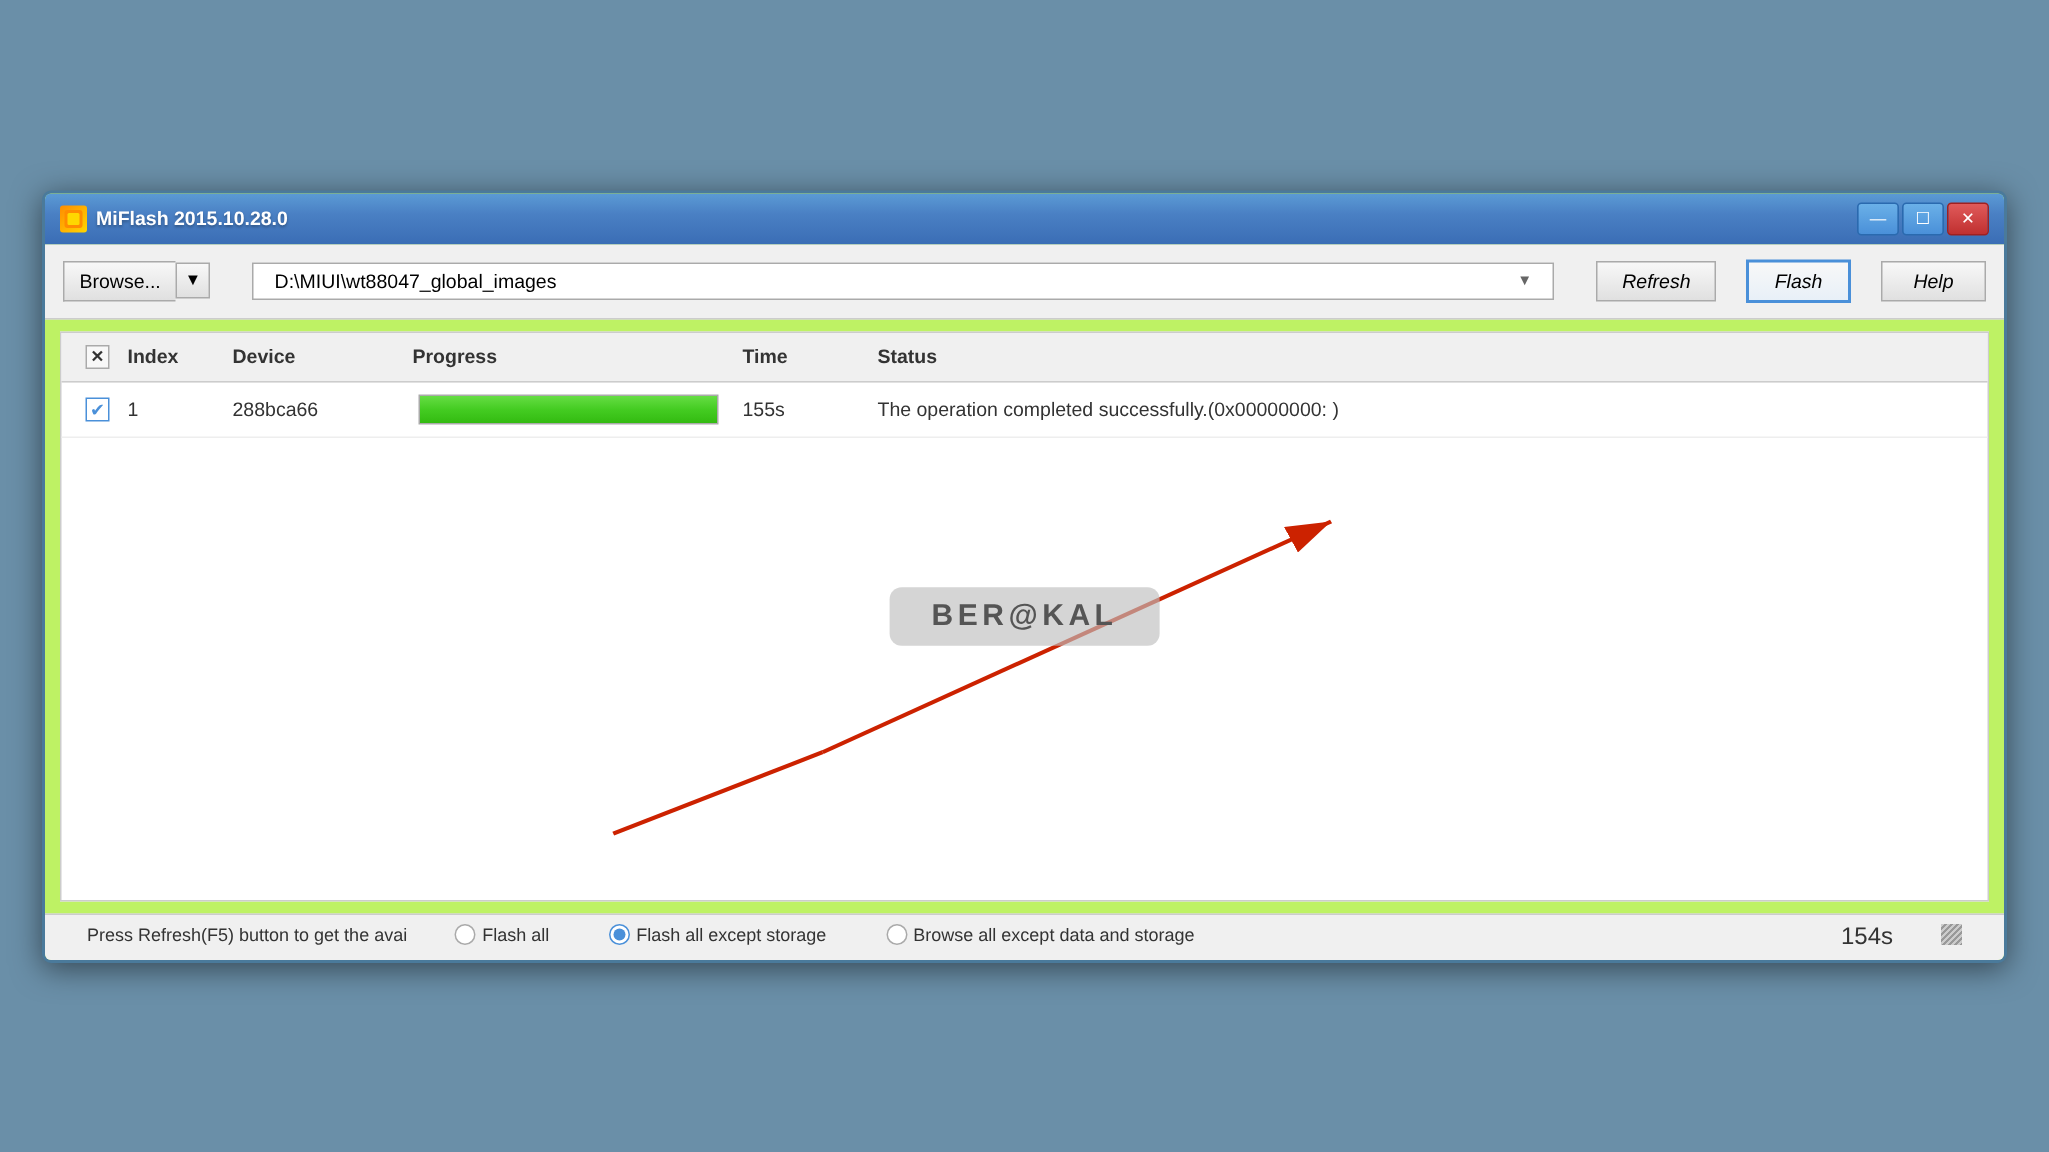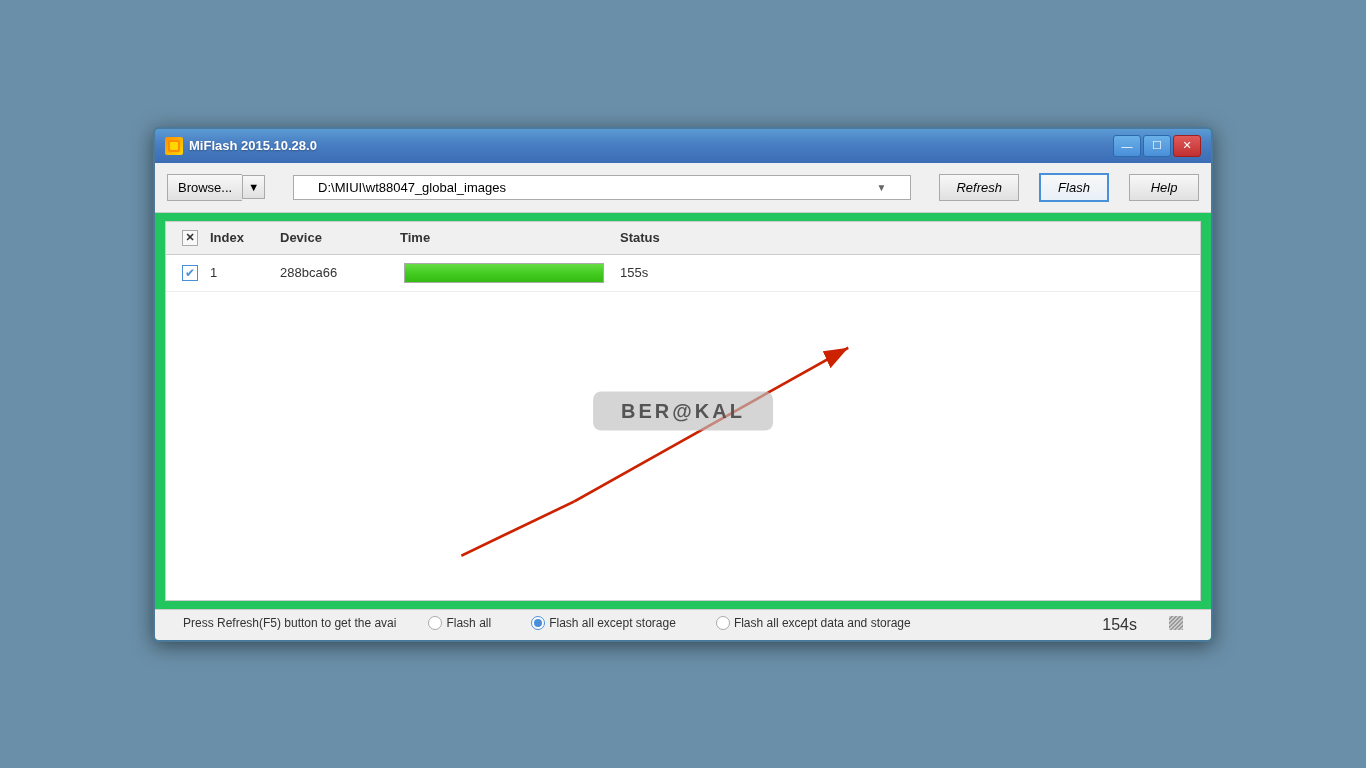--- a/index.html
+++ b/index.html
@@ -6,22 +6,22 @@
     body {
       background: #6a8fa8;
       display: flex;
       align-items: center;
       justify-content: center;
       min-height: 100vh;
       font-family: 'Segoe UI', Tahoma, sans-serif;
       font-size: 13px;
     }
     .window {
-      width: 1060px;
-      background: #22c55e;
+      width: 1310px;
+      background: #bef264;
       border: 2px solid #4a7a9b;
       border-radius: 6px;
       box-shadow: 0 4px 20px rgba(0,0,0,0.5);
       overflow: hidden;
     }
     .title-bar {
       background: linear-gradient(to bottom, #5b9bd5 0%, #4a80c4 40%, #3a6db5 100%);
       padding: 6px 10px;
       display: flex;
       align-items: center;
@@ -288,54 +288,56 @@
       <button class="title-btn">☐</button>
       <button class="title-btn close">✕</button>
     </div>
   </div>
 
   <div class="toolbar">
     <div class="browse-group">
       <button class="browse-btn">Browse...</button>
       <button class="browse-dropdown">▼</button>
     </div>
-    <div class="path-input" style="flex:1; display:flex; align-items:center; background:white; border:1px solid #aaa; padding:4px 24px; margin:0 8px;">
+    <div class="path-input" style="flex:1; display:flex; align-items:center; background:white; border:1px solid #aaa; padding:4px 14px; margin:0 8px;">
       <span class="path-text">D:\MIUI\wt88047_global_images</span>
       <span class="path-arrow">▼</span>
     </div>
     <button class="toolbar-btn">Refresh</button>
     <button class="toolbar-btn flash-btn">Flash</button>
     <button class="toolbar-btn">Help</button>
   </div>
 
   <div class="main-content" style="position:relative;">
     <div class="table-area">
 
       <div class="table-header">
         <div class="table-header-cell">
           <div class="checkbox-x">✕</div>
         </div>
         <div class="table-header-cell">Index</div>
         <div class="table-header-cell">Device</div>
+        <div class="table-header-cell">Progress</div>
         <div class="table-header-cell">Time</div>
         <div class="table-header-cell">Status</div>
       </div>
 
       <div class="table-row">
         <div class="table-cell">
           <div class="checkbox-check">✔</div>
         </div>
         <div class="table-cell">1</div>
         <div class="table-cell">288bca66</div>
         <div class="table-cell">
           <div class="progress-bar-container">
             <div class="progress-bar-fill"></div>
           </div>
         </div>
         <div class="table-cell">155s</div>
+        <div class="table-cell">The operation completed successfully.(0x00000000: )</div>
       </div>
     </div>
 
     <div style="position:absolute; left:50%; top:50%; transform:translate(-50%, -50%); z-index:10; pointer-events:none;">
       <div style="background:rgba(190,190,190,0.65); color:#555; padding:8px 28px; border-radius:8px; font-size:20px; font-weight:bold; letter-spacing:3px;">BER@KAL</div>
     </div>
 
     <svg class="arrow-svg-container" viewBox="0 0 1310 420" preserveAspectRatio="none" style="position:absolute;left:0;top:0;width:100%;height:100%;pointer-events:none;z-index:6;">
       <defs>
         <marker id="arrowhead" markerWidth="10" markerHeight="7" refX="10" refY="3.5" orient="auto">
@@ -359,19 +361,19 @@
 
     <div class="radio-option">
       <div class="radio-circle selected">
         <div class="radio-dot"></div>
       </div>
       <span>Flash all except storage</span>
     </div>
 
     <div class="radio-option">
       <div class="radio-circle"></div>
-      <span>Flash all except data and storage</span>
+      <span>Browse all except data and storage</span>
     </div>
 
     <span class="status-time">154s</span>
     <div class="resize-handle"></div>
   </div>
 </div>
 
 </body></html>

